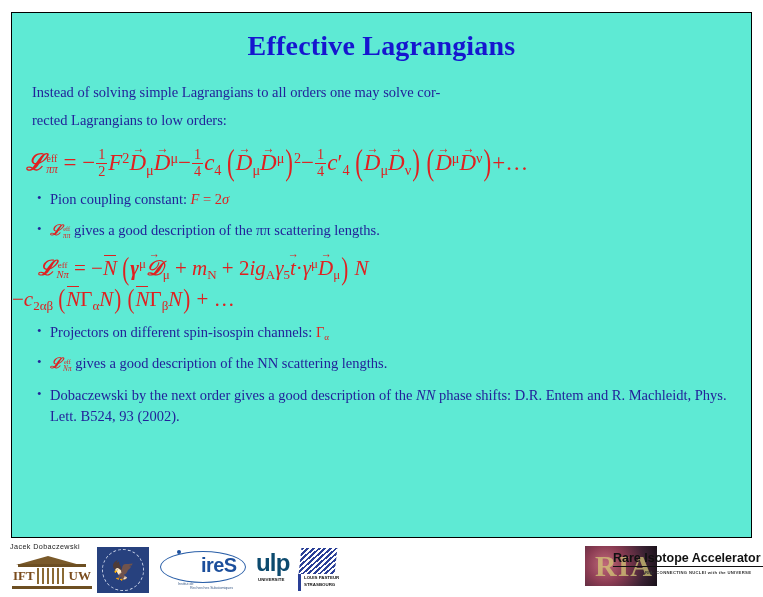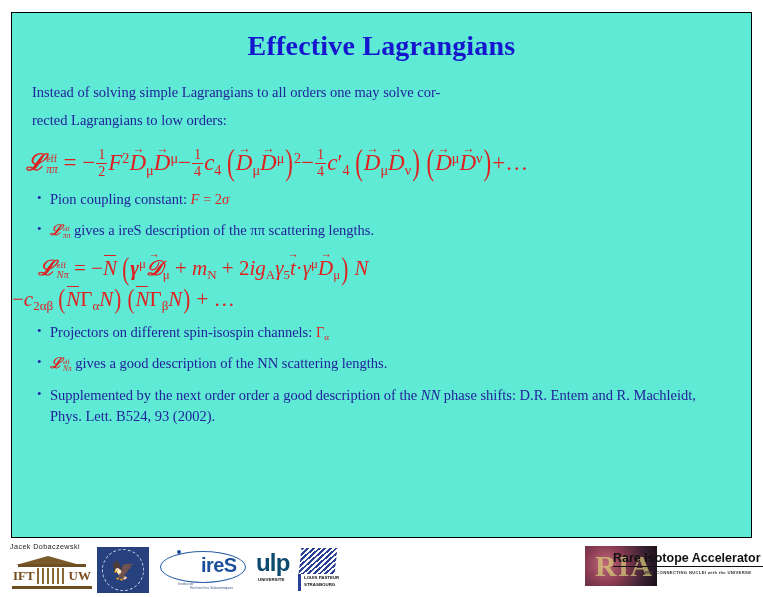--- a/index.html
+++ b/index.html
@@ -75,21 +75,21 @@
     font-weight: bold;
     font-family: "Liberation Serif", "DejaVu Serif", serif;
   }
 
   
   .subsup {
     display: inline-block;
     vertical-align: -0.32em;
     font-size: 0.50em;
     line-height: 1.02;
-    text-align: left;
+    text-align: center;
     font-style: italic;
     margin-left: 1px;
   }
   .subsup .sup { display: block; font-style: normal; font-size: 0.86em; }
   .subsup .sub { display: block; }
 
   sup, sub { font-size: 0.62em; line-height: 0; }
   sub { vertical-align: -0.32em; }
   sup { vertical-align: 0.52em; }
 
@@ -422,21 +422,21 @@
     <span class="scrL">ℒ</span><span class="subsup"><span class="sup">eff</span><span class="sub">ππ</span></span>
     <span class="mup">=</span>
     <span class="mup">−</span><span class="frac"><span class="num">1</span><span class="den">2</span></span><span class="mvar">F</span><sup>2</sup><span class="vec">D</span><sub>μ</sub><span class="vec">D</span><sup>μ</sup><span class="mup">−</span><span class="frac"><span class="num">1</span><span class="den">4</span></span><span class="mvar">c</span><sub>4</sub> <span class="bigp">(</span><span class="vec">D</span><sub>μ</sub><span class="vec">D</span><sup>μ</sup><span class="bigp">)</span><sup>2</sup><span class="mup">−</span><span class="frac"><span class="num">1</span><span class="den">4</span></span><span class="mvar">c</span><span class="mup">′</span><sub>4</sub> <span class="bigp">(</span><span class="vec">D</span><sub>μ</sub><span class="vec">D</span><sub>ν</sub><span class="bigp">)</span> <span class="bigp">(</span><span class="vec">D</span><sup>μ</sup><span class="vec">D</span><sup>ν</sup><span class="bigp">)</span><span class="mup">+</span>…
   </div>
 
   <ul class="bullets">
     <li>
       <span>Pion coupling constant: </span><span class="mathin"><span class="inlit">F</span> = 2<span class="inlit">σ</span></span>
     </li>
     <li>
-      <span class="mathin"><span class="scrL">ℒ</span><span class="subsup"><span class="sup">eff</span><span class="sub">ππ</span></span></span><span> gives a ireS description of the ππ scattering lengths.</span>
+      <span class="mathin"><span class="scrL">ℒ</span><span class="subsup"><span class="sup">eff</span><span class="sub">ππ</span></span></span><span> gives a good description of the ππ scattering lengths.</span>
     </li>
   </ul>
 
   <div class="math math-display2">
     <span class="scrL">ℒ</span><span class="subsup"><span class="sup">eff</span><span class="sub">Nπ</span></span>
     <span class="mup">=</span>
     <span class="mup">−</span><span class="bar">N</span> <span class="bigp">(</span><span class="mvar mbold">γ</span><sup>μ</sup><span class="vec mbold">𝒟</span><sub>μ</sub> <span class="mup">+</span> <span class="mvar">m</span><sub>N</sub> <span class="mup">+</span> 2<span class="mvar">ig</span><sub>A</sub><span class="mvar">γ</span><sub>5</sub><span class="vec">t</span>·<span class="mvar">γ</span><sup>μ</sup><span class="vec">D</span><sub>μ</sub><span class="bigp">)</span> <span class="mvar">N</span>
   </div>
 
   <div class="math math-display3">
@@ -444,21 +444,21 @@
   </div>
 
   <ul class="bullets">
     <li>
       <span>Projectors on different spin-isospin channels: </span><span class="mathin"><span class="mup">Γ</span><sub>α</sub></span>
     </li>
     <li>
       <span class="mathin"><span class="scrL">ℒ</span><span class="subsup"><span class="sup">eff</span><span class="sub">Nπ</span></span></span><span> gives a good description of the NN scattering lengths.</span>
     </li>
     <li>
-      <span>Supplemented by the next order order a good description of the </span><span class="inlit">NN</span><span> phase shifts: D.R. Entem and R. Machleidt, Phys. Lett. B524, 93 (2002).</span>
+      <span>Dobaczewski by the next order gives a good description of the </span><span class="inlit">NN</span><span> phase shifts: D.R. Entem and R. Machleidt, Phys. Lett. B524, 93 (2002).</span>
     </li>
   </ul>
 
 </div>
 
 <div id="footer">
 
   <div id="author-block">
     <div id="author-name">Jacek Dobaczewski</div>
     <div id="iftuw-logo">

